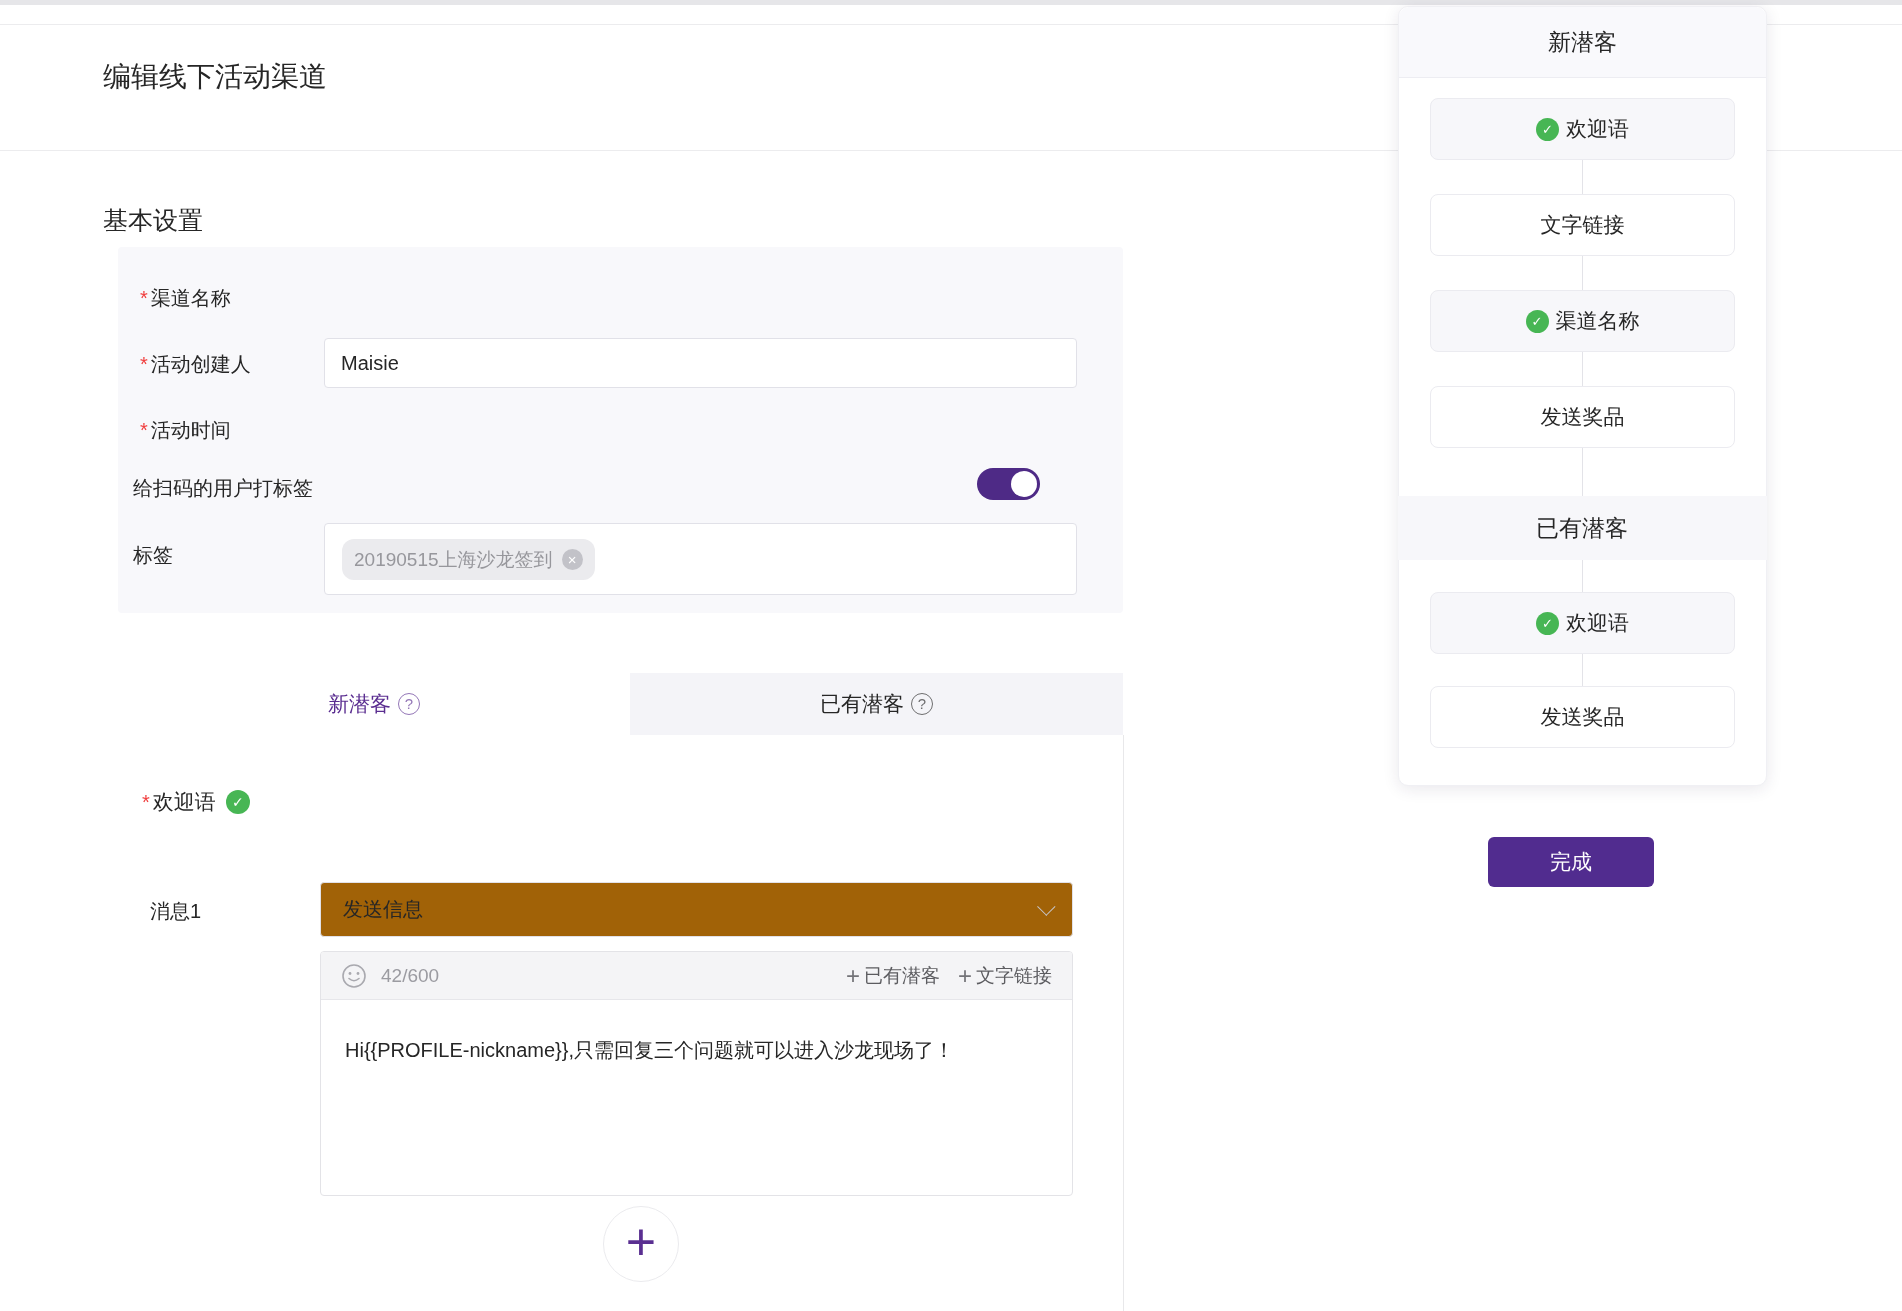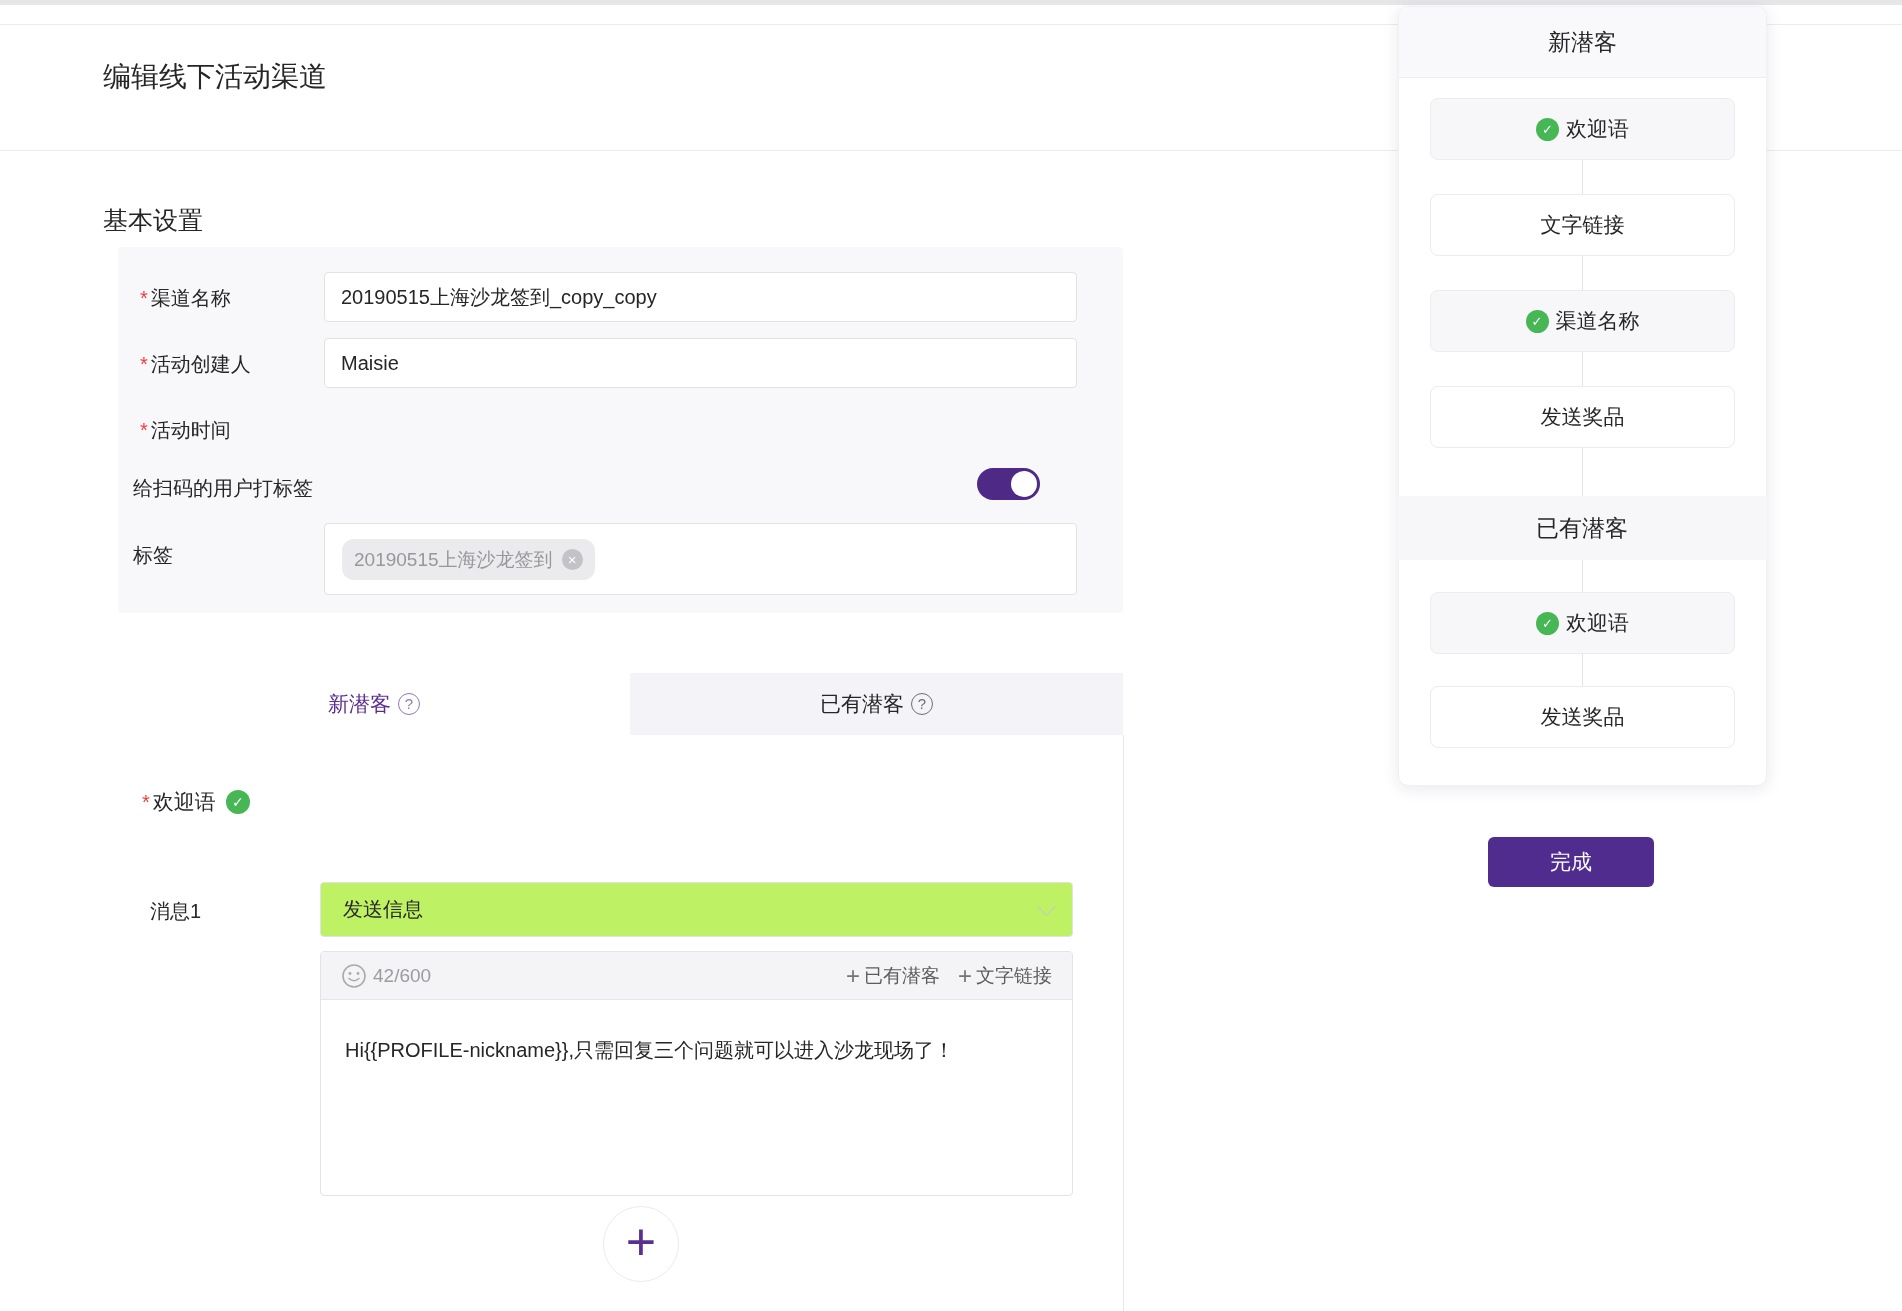--- a/index.html
+++ b/index.html
@@ -43,33 +43,33 @@
   #tab-existing{ left:630px; width:493px; background:#f4f4f8; color:#262626; }
   .q-ic{ width:22px; height:22px; border-radius:50%; border:1.5px solid currentColor; opacity:.65;
          font-size:15px; line-height:19px; text-align:center; margin-left:7px; }
   #content-right-border{ position:absolute; left:1123px; top:735px; width:1px; height:576px; background:#e8e8ea; }
 
   
   #welcome-row{ position:absolute; left:142px; top:788px; display:flex; align-items:center; font-size:21px; }
   .check-ic{ display:inline-flex; align-items:center; justify-content:center; width:24px; height:24px;
              border-radius:50%; background:#47b654; color:#fff; font-size:14px; font-weight:bold; margin-left:10px; }
   #msg-label{ position:absolute; left:150px; top:898px; font-size:20px; }
-  #msg-select{ position:absolute; left:320px; top:882px; width:753px; height:55px; background:#bef264;
+  #msg-select{ position:absolute; left:320px; top:882px; width:753px; height:55px; background:#a16207;
                border:1px solid #e1e1e8; border-radius:4px; display:flex; align-items:center;
                padding:0 22px; font-size:20px; cursor:pointer; }
   #msg-select .grow{ flex:1; }
   .chev{ width:13px; height:13px; border-right:1.5px solid #c6c6cc; border-bottom:1.5px solid #c6c6cc;
          transform:rotate(45deg) translateY(-4px); }
 
   
   #editor{ position:absolute; left:320px; top:951px; width:753px; height:245px; background:#fff;
            border:1px solid #e3e3e7; border-radius:4px; overflow:hidden; }
   #editor-toolbar{ height:48px; background:#f4f4f6; border-bottom:1px solid #e6e6ea;
                    display:flex; align-items:center; padding:0 20px; }
-  #char-counter{ font-size:19px; color:#9b9ba1; margin-left:6px; }
+  #char-counter{ font-size:19px; color:#9b9ba1; margin-left:14px; }
   .tb-spacer{ flex:1; }
   .insert-btn{ display:flex; align-items:center; font-size:19px; color:#5c5c60; cursor:pointer; }
   .insert-btn .plus{ font-size:24px; font-weight:300; color:#737378; margin-right:4px; line-height:1; }
   .insert-btn + .insert-btn{ margin-left:18px; }
   #editor-body{ padding:35px 24px; font-size:20px; color:#262626; line-height:1.5; }
 
   
   #add-btn{ position:absolute; left:603px; top:1206px; width:76px; height:76px; border-radius:50%;
             background:#fff; border:1px solid #ebebee; display:flex; align-items:center;
             justify-content:center; cursor:pointer; }
@@ -101,21 +101,20 @@
 
   <div id="top-strip"></div>
   <div class="hairline" style="top:24px"></div>
   <div id="page-title">编辑线下活动渠道</div>
   <div class="hairline" style="top:150px"></div>
 
   <div id="basic-heading">基本设置</div>
 
   <div id="fieldset">
     <div class="f-label" style="left:22px; top:38px;"><span class="req">*</span><span>渠道名称</span></div>
-    <input class="inp" style="top: 25px;" readonly="" value="20190515上海沙龙签到_copy_copy">
 
     <div class="f-label" style="left:22px; top:104px;"><span class="req">*</span><span>活动创建人</span></div>
     <input class="inp" style="top: 91px;" readonly="" value="Maisie">
 
     <div class="f-label" style="left:22px; top:170px;"><span class="req">*</span><span>活动时间</span></div>
 
     <div class="f-label" style="left:15px; top:228px;">给扫码的用户打标签</div>
     <div id="toggle">
         <div class="knob"></div>
       </div>

